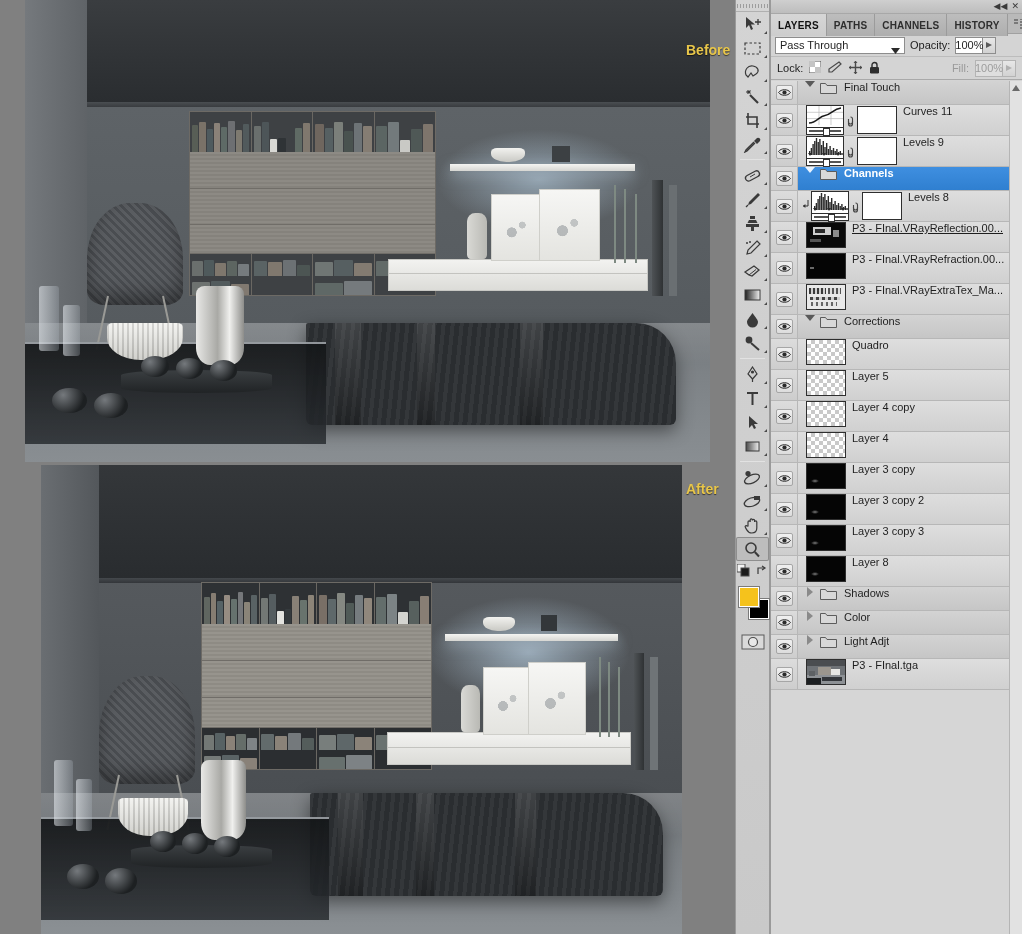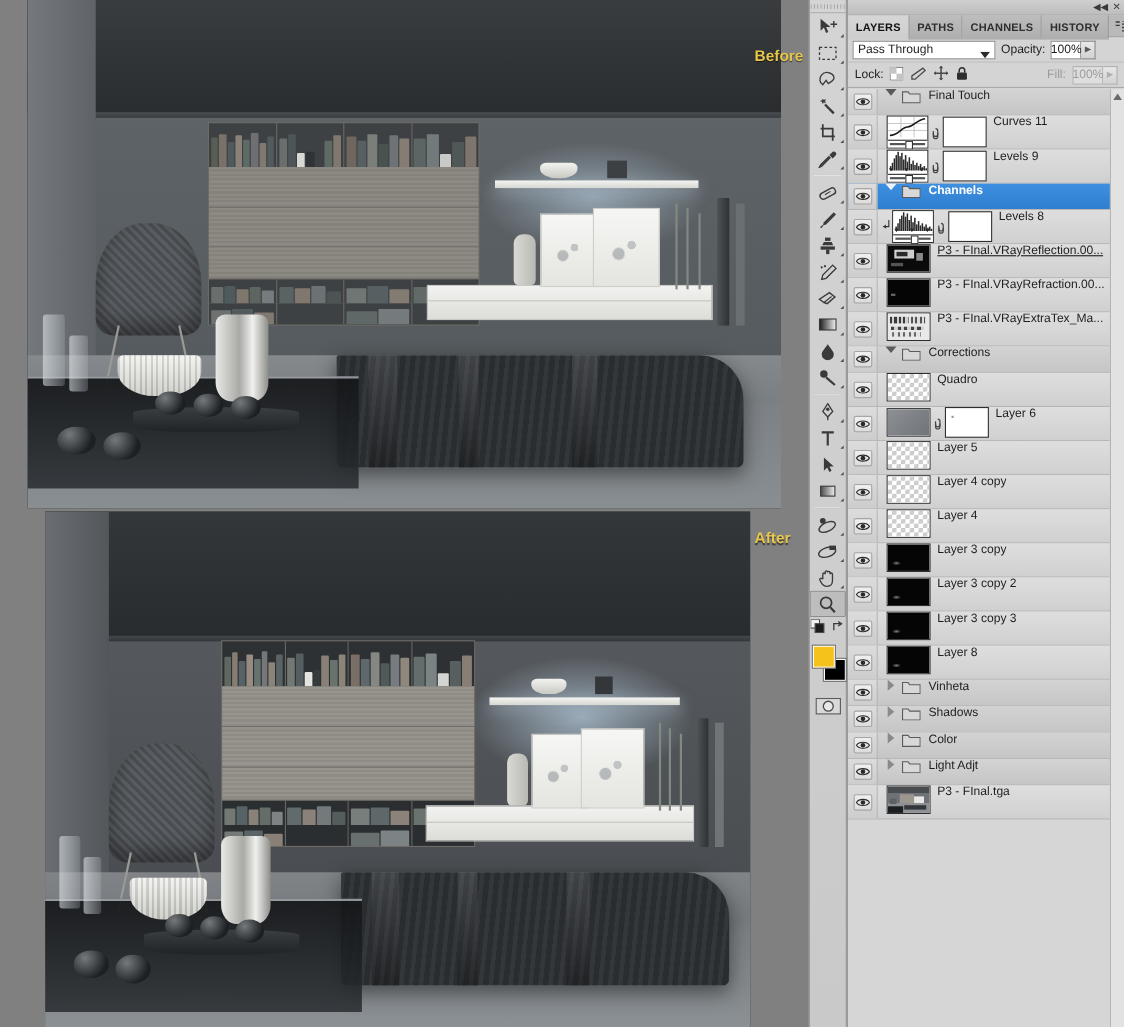--- a/index.html
+++ b/index.html
@@ -1155,45 +1155,20 @@
             <div class="eye-cell">
               <span class="eye-box">
                 <svg width="13" height="9" viewBox="0 0 13 9">
                   <path d="M0.6 4.5 C3 0.8, 10 0.8, 12.4 4.5 C10 8.2, 3 8.2, 0.6 4.5 Z" fill="none" stroke="#2a2a2a" stroke-width="1"></path>
                   <circle cx="6.5" cy="4.5" r="2.1" fill="#2a2a2a"></circle>
                 </svg>
               </span>
             </div>
             <div class="thumb-wrap" style="margin-left: 8px;">
               <div class="thumb">
-                <div style="position:absolute;inset:0;background:linear-gradient(135deg,#8d9094,#6f7478)"></div>
-              </div>
-              <div class="link-icon">
-                <svg width="9" height="13" viewBox="0 0 9 13">
-                  <path d="M4.5 3 a2 2 0 0 1 2 2 v3 a2 2 0 0 1 -4 0 V5" fill="none" stroke="#444" stroke-width="1.1"></path>
-                  <path d="M2.5 7 v3 a2 2 0 0 0 4 0 V7" fill="none" stroke="#444" stroke-width="1.1"></path>
-                </svg>
-              </div>
-              <div class="mask-thumb">
-                <div style="position:absolute;left:12%;top:28%;width:6%;height:8%;background:#999"></div>
-              </div>
-            </div>
-            <div class="row-name">Layer 6</div>
-          </div>
-          <div class="row layer">
-            <div class="eye-cell">
-              <span class="eye-box">
-                <svg width="13" height="9" viewBox="0 0 13 9">
-                  <path d="M0.6 4.5 C3 0.8, 10 0.8, 12.4 4.5 C10 8.2, 3 8.2, 0.6 4.5 Z" fill="none" stroke="#2a2a2a" stroke-width="1"></path>
-                  <circle cx="6.5" cy="4.5" r="2.1" fill="#2a2a2a"></circle>
-                </svg>
-              </span>
-            </div>
-            <div class="thumb-wrap" style="margin-left: 8px;">
-              <div class="thumb">
                 <div class="checker" style="position:absolute;inset:0"></div>
               </div>
             </div>
             <div class="row-name">Layer 5</div>
           </div>
           <div class="row layer">
             <div class="eye-cell">
               <span class="eye-box">
                 <svg width="13" height="9" viewBox="0 0 13 9">
                   <path d="M0.6 4.5 C3 0.8, 10 0.8, 12.4 4.5 C10 8.2, 3 8.2, 0.6 4.5 Z" fill="none" stroke="#2a2a2a" stroke-width="1"></path>
@@ -1284,39 +1259,20 @@
                 </svg>
               </span>
             </div>
             <div class="thumb-wrap" style="margin-left: 8px;">
               <div class="thumb">
                 <div style="position:absolute;inset:0;background:#050505"></div>
                 <div style="position:absolute;left:10%;top:62%;width:22%;height:16%;background:radial-gradient(ellipse,#7d7d7d,rgba(0,0,0,0) 70%)"></div>
               </div>
             </div>
             <div class="row-name">Layer 8</div>
-          </div>
-          <div class="row group">
-            <div class="eye-cell">
-              <span class="eye-box">
-                <svg width="13" height="9" viewBox="0 0 13 9">
-                  <path d="M0.6 4.5 C3 0.8, 10 0.8, 12.4 4.5 C10 8.2, 3 8.2, 0.6 4.5 Z" fill="none" stroke="#2a2a2a" stroke-width="1"></path>
-                  <circle cx="6.5" cy="4.5" r="2.1" fill="#2a2a2a"></circle>
-                </svg>
-              </span>
-            </div>
-            <div class="twisty">
-              <i class="tri-right"></i>
-            </div>
-            <div class="folder-icon">
-              <svg width="17" height="13" viewBox="0 0 17 13">
-                <path d="M0.5 12.5 V2.5 h5 l1.5 2 h9.5 v8 z" fill="#d8d8d8" stroke="#5c5c5c" stroke-width="1"></path>
-              </svg>
-            </div>
-            <div class="row-name">Vinheta</div>
           </div>
           <div class="row group">
             <div class="eye-cell">
               <span class="eye-box">
                 <svg width="13" height="9" viewBox="0 0 13 9">
                   <path d="M0.6 4.5 C3 0.8, 10 0.8, 12.4 4.5 C10 8.2, 3 8.2, 0.6 4.5 Z" fill="none" stroke="#2a2a2a" stroke-width="1"></path>
                   <circle cx="6.5" cy="4.5" r="2.1" fill="#2a2a2a"></circle>
                 </svg>
               </span>
             </div>

